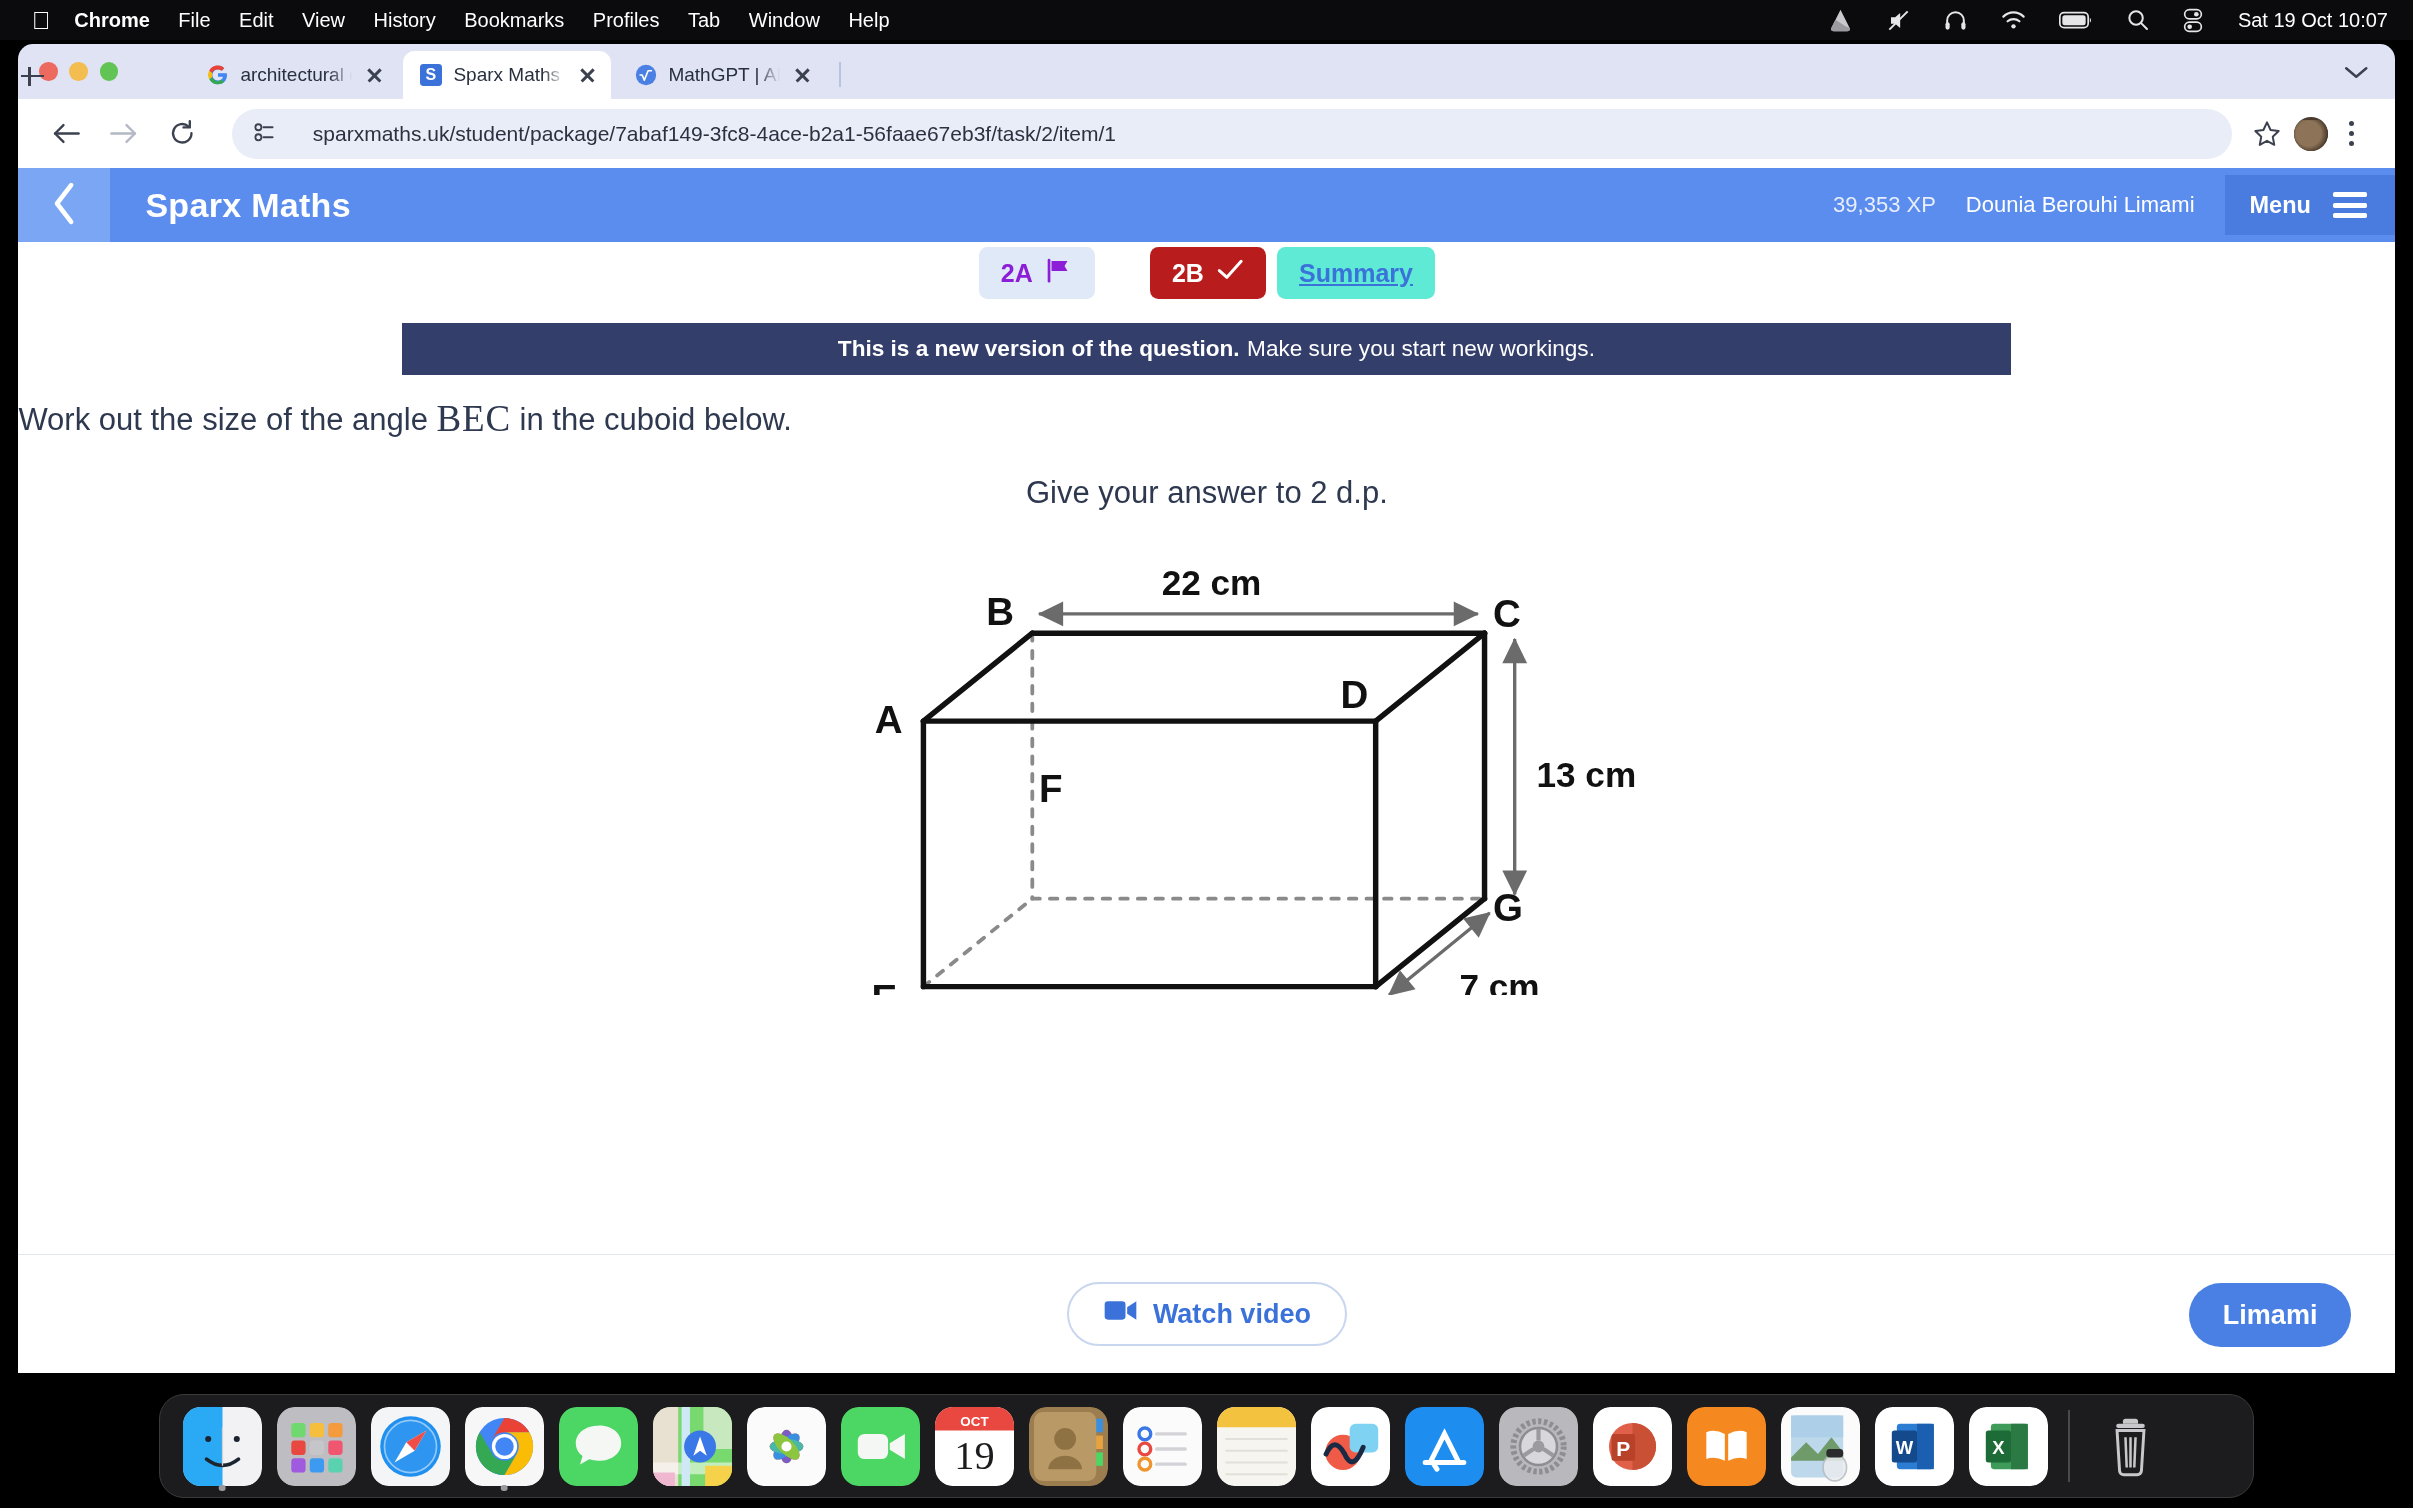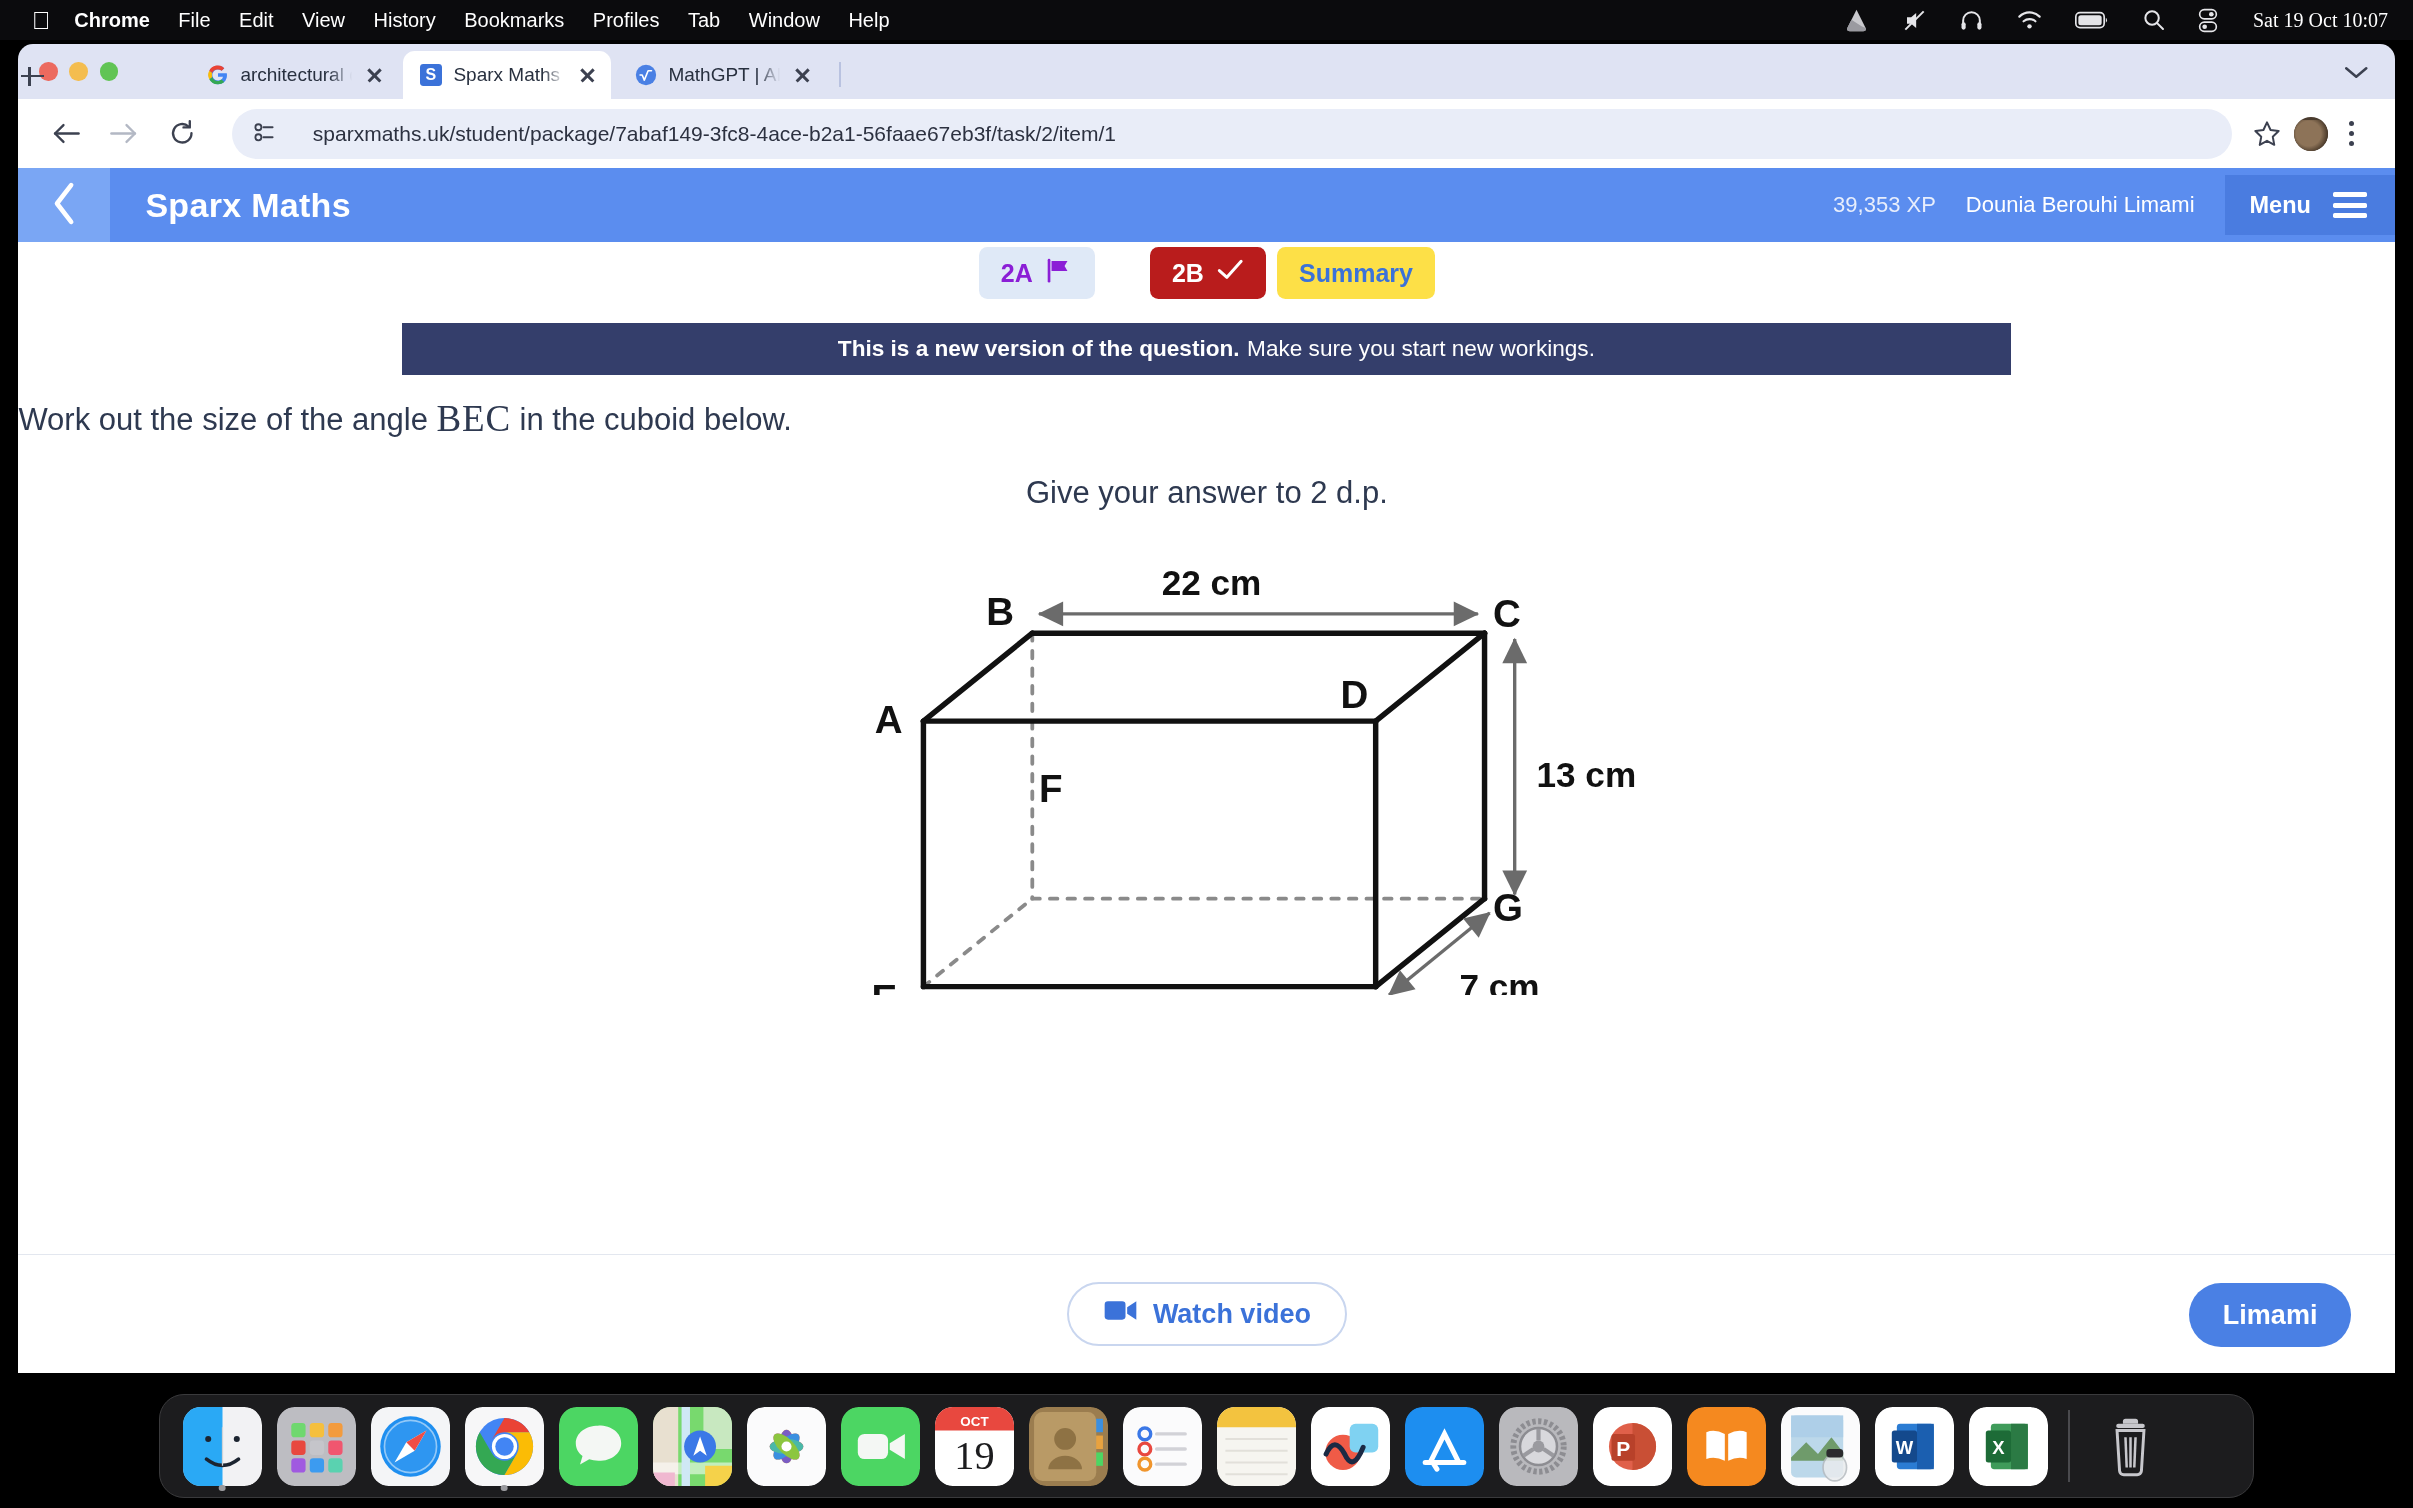--- a/index.html
+++ b/index.html
@@ -8,21 +8,21 @@
 
   
   .menubar{
     position:absolute; left:0; top:0; width:2413px; height:40px;
     background:#0b0b0d; display:flex; align-items:center; color:#fff;
     font-size:20px; z-index:50;
   }
   .menubar .apple{ margin-left:32px; margin-right:23.5px; font-size:25px; line-height:0; }
   .menubar .mi{ margin-right:28.5px; white-space:nowrap; }
   .menubar .mi.bold{ font-weight:bold; }
-  .menubar .right{ margin-left:auto; display:flex; align-items:center; padding-right:25px;font-family:Liberation Serif, serif; }
+  .menubar .right{ margin-left:auto; display:flex; align-items:center; padding-right:25px; }
   .menubar .right .ic{ margin-left:32px; display:flex; align-items:center; }
   .menubar .clock{ margin-left:34px; font-size:20px; white-space:nowrap; }
 
   
   .chrome{
     position:absolute; left:18.4px; top:44px; width:2377px; height:1329px;
     background:#dfe3f3; border-radius:15px 15px 0 0; overflow:hidden;
   }
   .tabstrip{ position:relative; height:55px; }
   .traffic{ position:absolute; left:21px; top:18.4px; display:flex; gap:11.7px; }
@@ -75,21 +75,21 @@
   .uname{ color:#fff; font-size:22px; margin-left:30px; margin-right:30px;}
   .menuzone{ background:#4a7ce0; height:60px; display:flex; align-items:center; padding:0 28.5px 0 25px; gap:22px;}
   .menulbl{ color:#fff; font-size:23.5px; font-weight:bold;}
   .burger{ display:flex; flex-direction:column; gap:5.9px;}
   .burger i{ display:block; width:34px; height:5px; background:#fff; border-radius:1.7px;}
 
   .tabsrow{ display:flex; justify-content:center; gap:11px; padding-top:5px; }
   .pill{ height:52px; display:flex; align-items:center; gap:11.7px; padding:0 22px; font-size:25px; font-weight:bold; border-radius:8.4px;}
   .pill.a{ background:#dfe9f7; color:#8b1ed6; }
   .pill.b{ background:#b91c1c; color:#fff;margin-left:44px; }
-  .pill.s{ background:#fde047; color:#3b72d9; }
+  .pill.s{ background:#5eead4; color:#3b72d9;text-decoration:underline; }
 
   .banner{
     margin:23.5px auto 0; width:1609px; height:52px; background:#343e6b; color:#fff;
     display:flex; align-items:center; justify-content:center; font-size:22.6px; gap:7.5px;
   }
   .banner b{ font-weight:bold;margin-left:19px; }
 
   .qtext{ text-align:left; color:#2e3950; font-size:31px; margin-top:22px; }
   .qtext .mathv{ font-family:"Liberation Serif", serif; font-size:37px; letter-spacing:0.8px; vertical-align:-0.8px;}
   .qtext2{ text-align:center; color:#2e3950; font-size:31px; margin-top:35px; }

